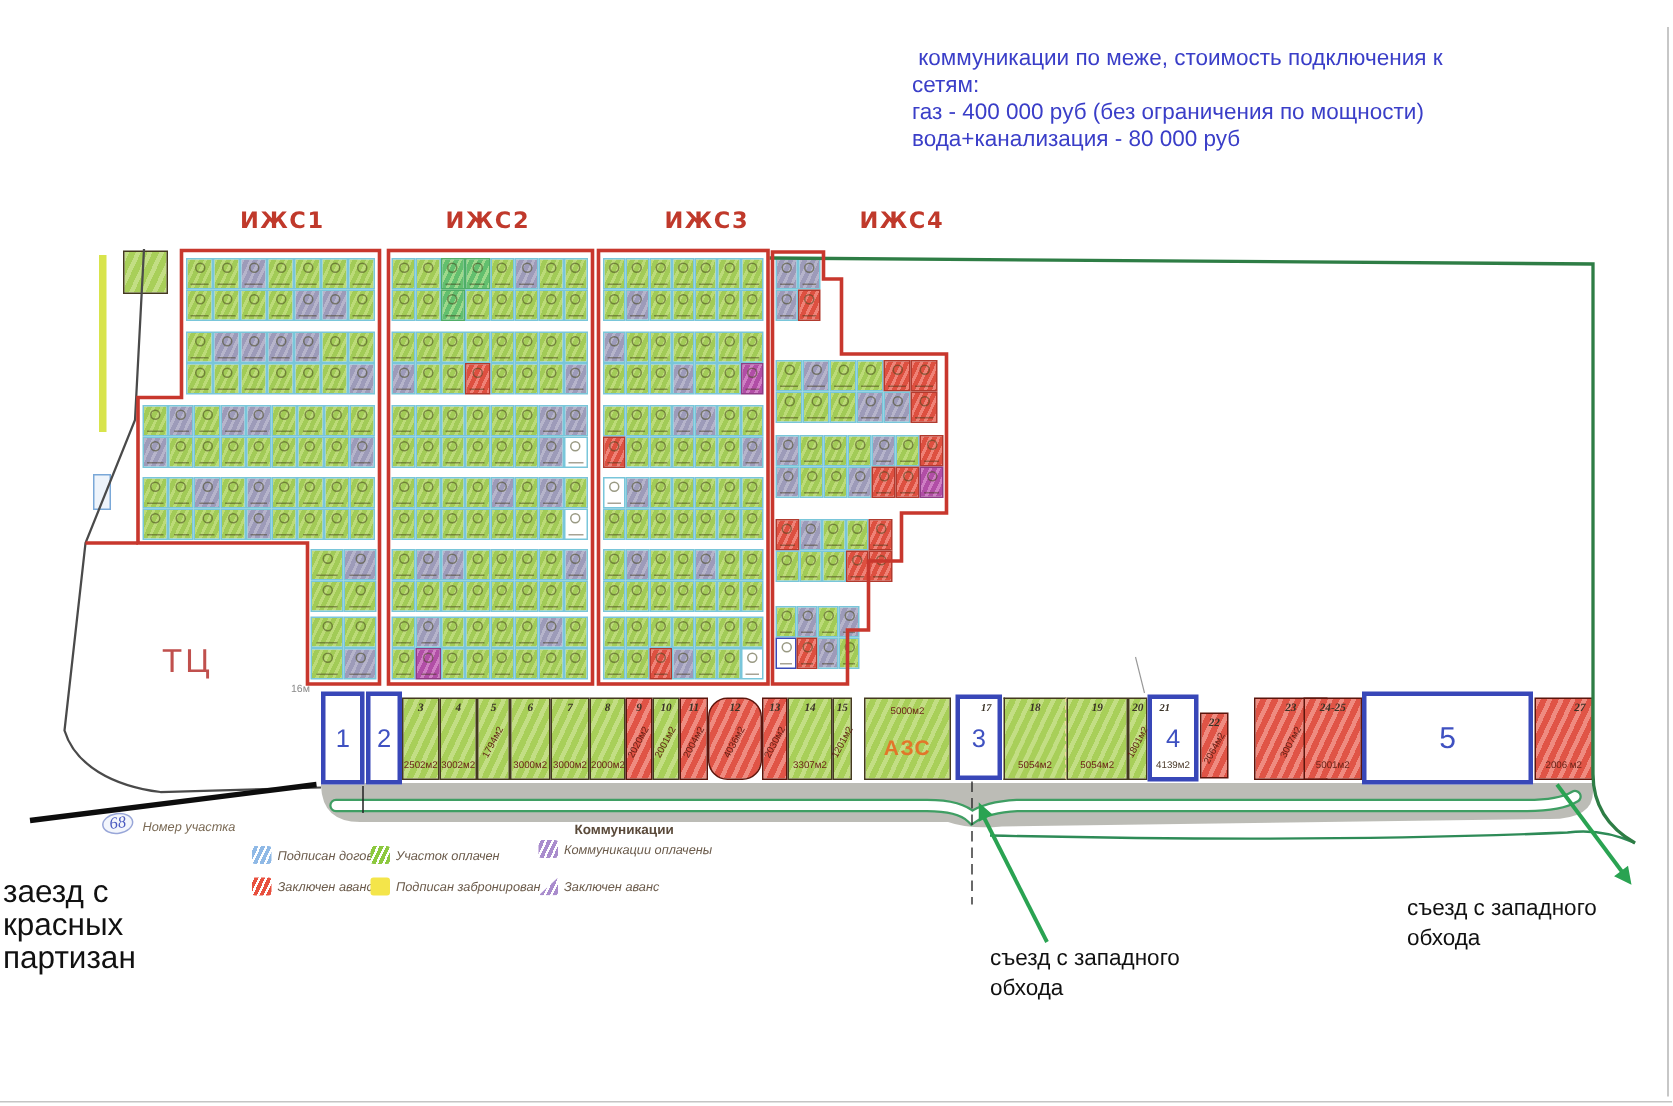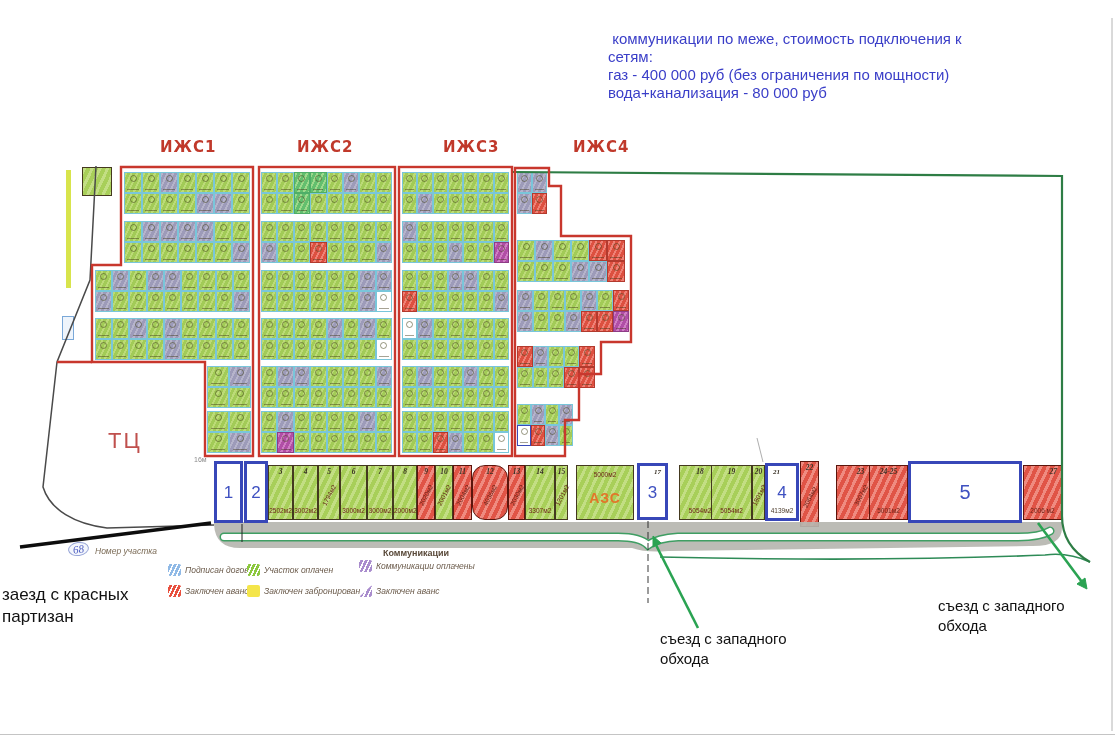--- a/index.html
+++ b/index.html
@@ -24,21 +24,21 @@
   .cG{background:repeating-linear-gradient(115deg,#9ed98c 0 2px,#63bf6e 2px 5px);border-color:#4fae68;}
   .cy{background:repeating-linear-gradient(115deg,#b6b4cb 0 2px,#9d9bb9 2px 5px);}
   .cr{background:repeating-linear-gradient(115deg,#ef8277 0 2px,#dd5040 2px 5px);border-color:#b23a2e;}
   .cm{background:repeating-linear-gradient(115deg,#cf7ec4 0 2px,#b14ea6 2px 5px);border-color:#8e3c86;}
   .cb{background:#fff;border:1px solid #3a4ab8;}
   .cw{background:#fff;}
   
   .plot{position:absolute;box-sizing:border-box;border:1.3px solid #44391f;}
   .pg{background:repeating-linear-gradient(115deg,#c3de84 0 3px,#a8cf59 3px 7px);}
   .pr{background:repeating-linear-gradient(115deg,#ef8b80 0 3px,#e05446 3px 7px);border-color:#5c150c;}
-  .dashR{border-right:1.4px dashed #f3dfa0;margin-left:10px;}
+  .dashR{border-right:1.4px dashed #f3dfa0;}
   .pnum{position:absolute;top:1px;width:100%;text-align:center;
         font:italic 600 7.5px "Liberation Serif",serif;color:#3a3226;}
   .pnum.r{text-align:right;padding-right:4px;box-sizing:border-box;}
   .parea{position:absolute;bottom:5px;width:100%;text-align:center;font-size:6.5px;color:#6b2418;}
   .pdiag{position:absolute;left:50%;top:55%;transform:translate(-50%,-50%) rotate(-62deg);
          font-size:6.5px;color:#5e1d12;white-space:nowrap;}
   .azs-area{position:absolute;top:5px;width:100%;text-align:center;font-size:6.5px;color:#6b2418;}
   .azs-label{position:absolute;top:24px;width:100%;text-align:center;
              font-weight:bold;font-size:14px;color:#e2762a;letter-spacing:1px;}
   
@@ -111,21 +111,21 @@
 
   <div class="abs" style="left:82px;top:167px;width:30px;height:29px;z-index:1;box-sizing:border-box;border:1.2px solid #44391f;background:repeating-linear-gradient(115deg,#c3de84 0 3px,#a8cf59 3px 7px);"></div>
   <div class="abs" style="left:66px;top:170px;width:5px;height:118px;z-index:1;background:#d8e44c;"></div>
   <div class="abs" style="left:62px;top:316px;width:12px;height:24px;z-index:1;box-sizing:border-box;border:1px solid #7aa8d8;background:#eef4fb;"></div>
 
   <div id="utilities" class="blue-block" style="left:608px;top:30px;"><div> коммуникации по меже, стоимость подключения к</div><div>сетям:</div><div>газ - 400 000 руб (без ограничения по мощности)</div><div>вода+канализация - 80 000 руб</div></div>
 
   <div class="tc-label" style="left:108px;top:428px;z-index:3;">ТЦ</div>
   <div class="scale-note" style="left:194px;top:456px;z-index:3;">16м</div>
 
-  <div class="anno" style="left:2px;top:584px;width:152px;font-size:17px;line-height:22px;z-index:4;">заезд с красных партизан</div>
+  <div class="anno" style="left:2px;top:584px;width:152px;font-size:21px;line-height:22px;z-index:4;">заезд с красных партизан</div>
   <div class="anno" style="left:660px;top:629px;width:150px;font-size:15px;line-height:20px;z-index:4;">съезд с западного обхода</div>
   <div class="anno" style="left:938px;top:596px;width:150px;font-size:15px;line-height:20px;z-index:4;">съезд с западного обхода</div>
 
   <span class="badge68" style="left:68px;top:542px;z-index:4;">68</span>
   <span class="badge-label" style="left:95px;top:546px;z-index:4;">Номер участка</span>
 
   <div class="lg-title" style="left:383px;top:548px;z-index:4;">Коммуникации</div>
   <div id="legend-items">
       <div class="lg-item" style="left: 168px; top: 564px; z-index: 4;">
         <span class="lg-sw sw-blue-hatch"></span>
@@ -134,21 +134,21 @@
       <div class="lg-item" style="left: 168px; top: 585px; z-index: 4;">
         <span class="lg-sw sw-red-hatch"></span>
         <span class="lg-txt">Заключен аванс</span>
       </div>
       <div class="lg-item" style="left: 247px; top: 564px; z-index: 4;">
         <span class="lg-sw sw-green-hatch"></span>
         <span class="lg-txt">Участок оплачен</span>
       </div>
       <div class="lg-item" style="left: 247px; top: 585px; z-index: 4;">
         <span class="lg-sw sw-yellow"></span>
-        <span class="lg-txt">Заключен забронирован</span>
+        <span class="lg-txt">Подписан забронирован</span>
       </div>
       <div class="lg-item" style="left: 359px; top: 560px; z-index: 4;">
         <span class="lg-sw sw-purple-hatch"></span>
         <span class="lg-txt">Коммуникации оплачены</span>
       </div>
       <div class="lg-item" style="left: 359px; top: 585px; z-index: 4;">
         <span class="lg-sw sw-purple-triangle"></span>
         <span class="lg-txt">Заключен аванс</span>
       </div>
     </div>
@@ -661,21 +661,21 @@
         <div class="parea">5054м2</div>
       </div>
       <div class="plot pg" style="left: 711px; top: 465px; width: 41px; height: 55px; z-index: 1;">
         <div class="pnum">19</div>
         <div class="parea">5054м2</div>
       </div>
       <div class="plot pg" style="left: 752px; top: 465px; width: 13px; height: 55px; z-index: 1;">
         <div class="pnum">20</div>
         <div class="pdiag">1801м2</div>
       </div>
-      <div class="plot pr" style="left: 800px; top: 461px; width: 19px; height: 66px; z-index: 1;">
+      <div class="plot pr" style="left: 800px; top: 475px; width: 19px; height: 44px; z-index: 1;">
         <div class="pnum">22</div>
         <div class="pdiag">2064м2</div>
       </div>
       <div class="plot pr" style="left: 836px; top: 465px; width: 49px; height: 55px; z-index: 1;">
         <div class="pnum">23</div>
         <div class="pdiag">3007м2</div>
       </div>
       <div class="plot pr" style="left: 869px; top: 465px; width: 39px; height: 55px; z-index: 1;">
         <div class="pnum">24-25</div>
         <div class="parea">5001м2</div>

